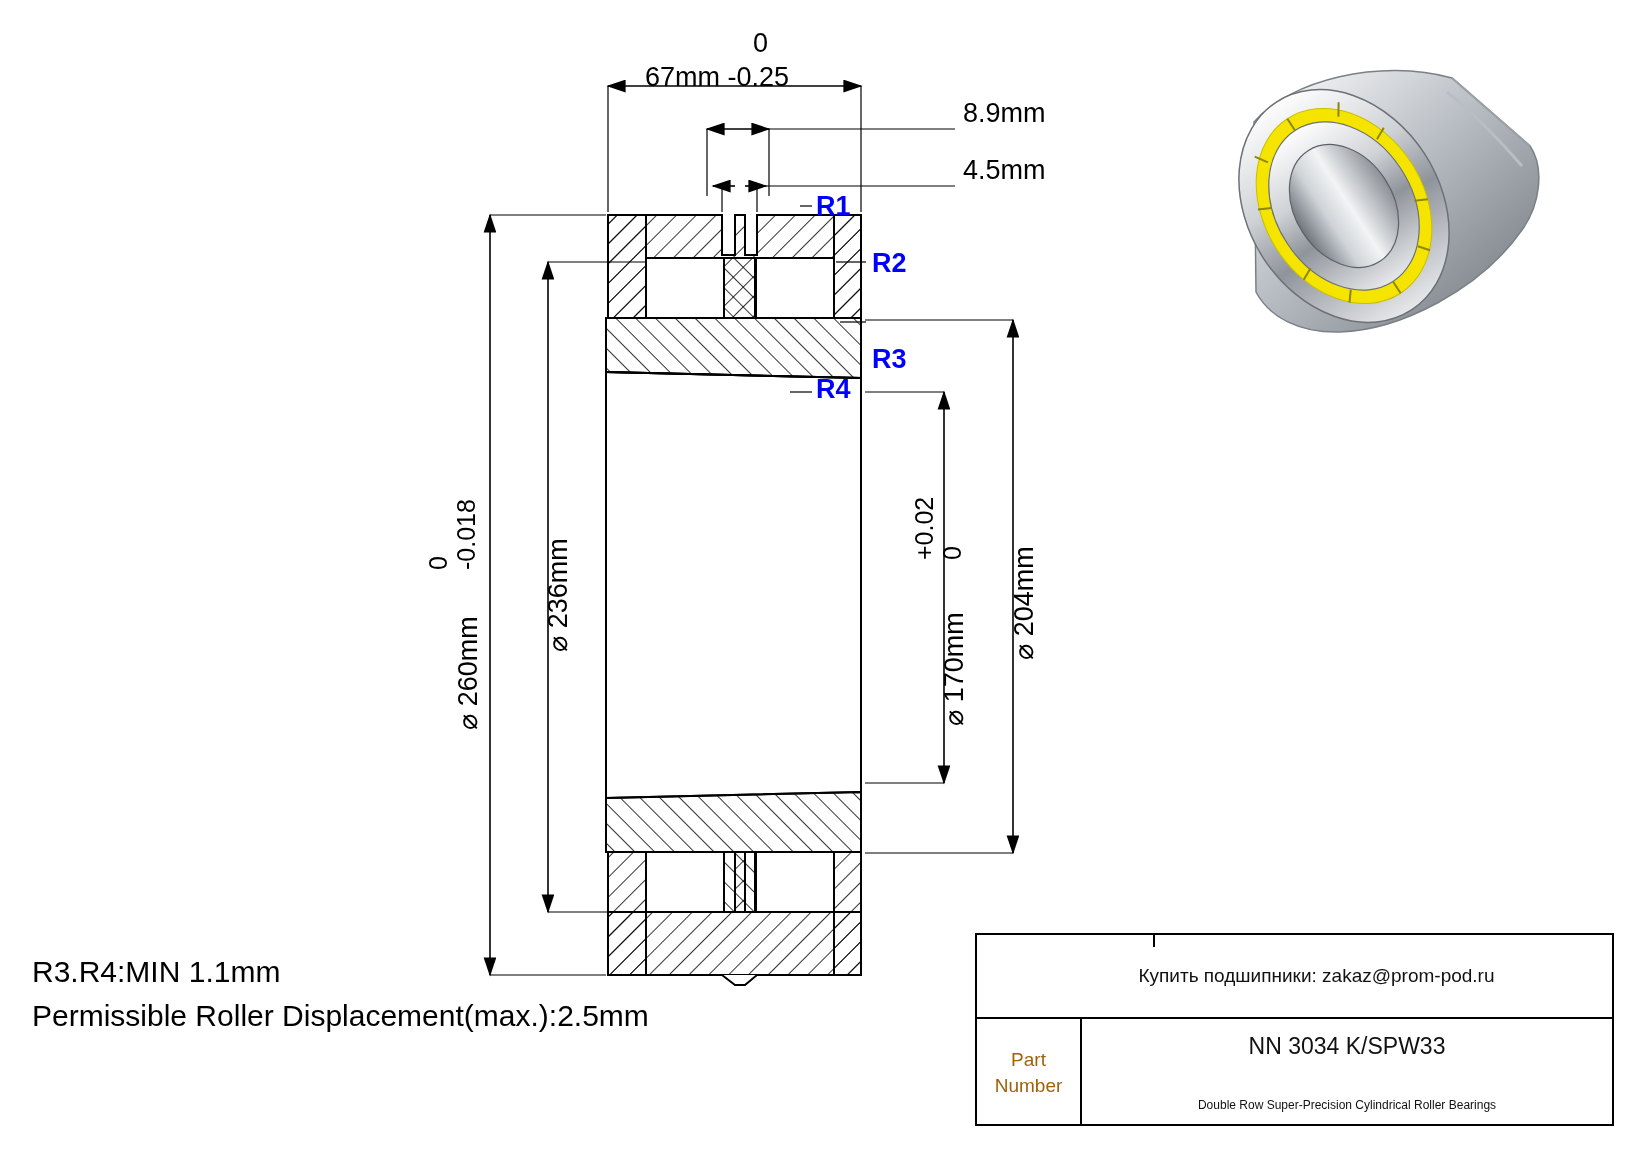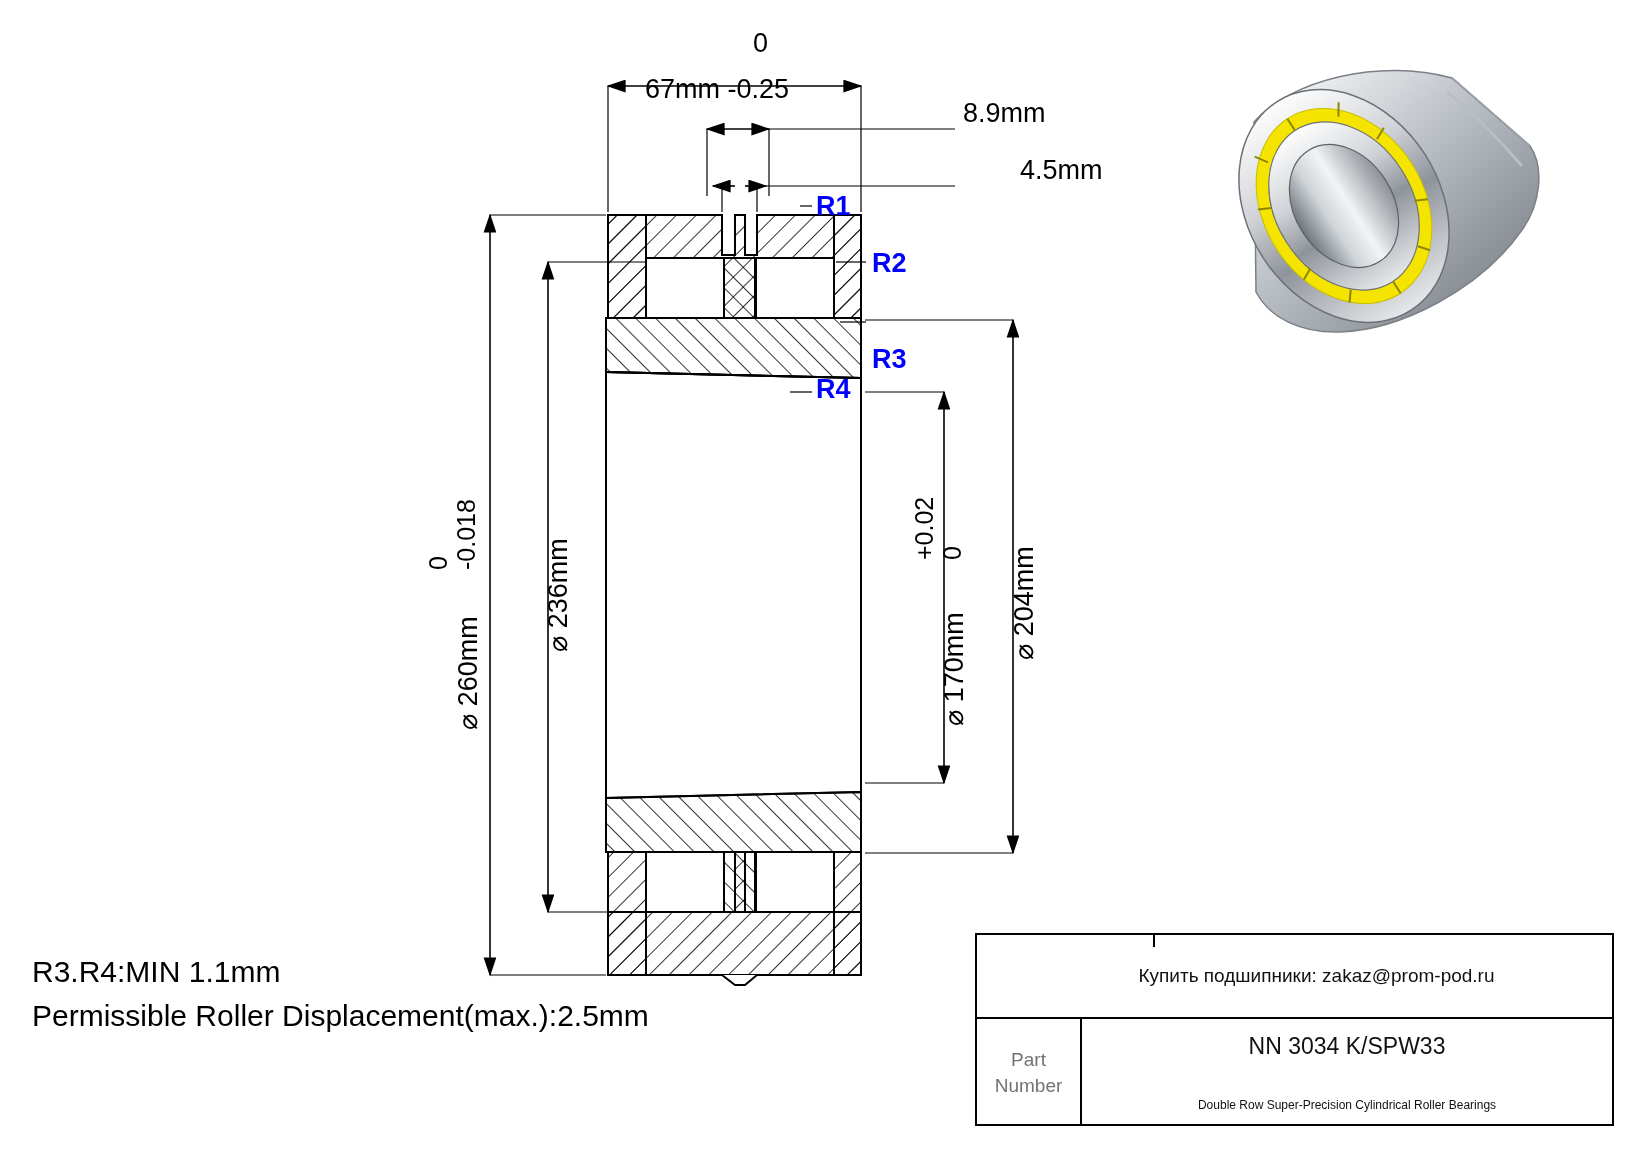--- a/index.html
+++ b/index.html
@@ -25,21 +25,21 @@
   }
   .tb-top{
     height:84px;border-bottom:2px solid #000;box-sizing:border-box;
     display:flex;align-items:center;justify-content:center;padding-left:44px;
   }
   .tb-top span{font-size:19px;color:#111;}
   .tb-bottom{display:flex;height:107px;box-sizing:border-box;}
   .tb-label{
     width:105px;border-right:2px solid #000;box-sizing:border-box;
     display:flex;flex-direction:column;align-items:center;justify-content:center;
-    font-size:19px;line-height:26px;color:#737373;
+    font-size:19px;line-height:26px;color:#a16207;
   }
   .tb-value{
     flex:1;display:flex;flex-direction:column;align-items:center;justify-content:center;
     gap:6px;
   }
   .tb-part{font-size:23px;color:#111;}
   .tb-desc{font-size:12px;color:#111;margin-top:32px;}
   .tb-tick{position:absolute;left:176px;top:-0px;width:2px;height:12px;background:#000;}
 
   
@@ -196,24 +196,24 @@
         <line x1="1270" y1="162" x2="1282" y2="168"></line>
         <line x1="1296" y1="116" x2="1304" y2="128"></line>
       </g>
 
       <path d="M1452,78 L1530,146" stroke="#9aa0a6" stroke-width="2" fill="none"></path>
       <path d="M1447,92 C1470,110 1500,140 1522,166" stroke="#b9bec4" stroke-width="3" fill="none"></path>
     </g>
   </svg>
 
   <div class="lbl" style="left:753px;top:28px;">0</div>
-  <div class="lbl" style="left:645px;top:62px;margin-top:12px;">67mm  -0.25</div>
+  <div class="lbl" style="left:645px;top:62px;">67mm  -0.25</div>
 
   <div class="lbl" style="left:963px;top:98px;">8.9mm</div>
-  <div class="lbl" style="left:1020px;top:155px;">4.5mm</div>
+  <div class="lbl" style="left:963px;top:155px;">4.5mm</div>
 
   <div class="lblblue" style="left:816px;top:191px;">R1</div>
   <div class="lblblue" style="left:872px;top:248px;">R2</div>
   <div class="lblblue" style="left:872px;top:308px;margin-top:36px;">R3</div>
   <div class="lblblue" style="left:816px;top:374px;">R4</div>
 
   <div class="lbl rot" style="left:452px;top:730px;">⌀ 260mm</div>
   <div class="lbl rot small" style="left:452px;top:570px;">-0.018</div>
   <div class="lbl rot small" style="left:424px;top:570px;">0</div>
 

